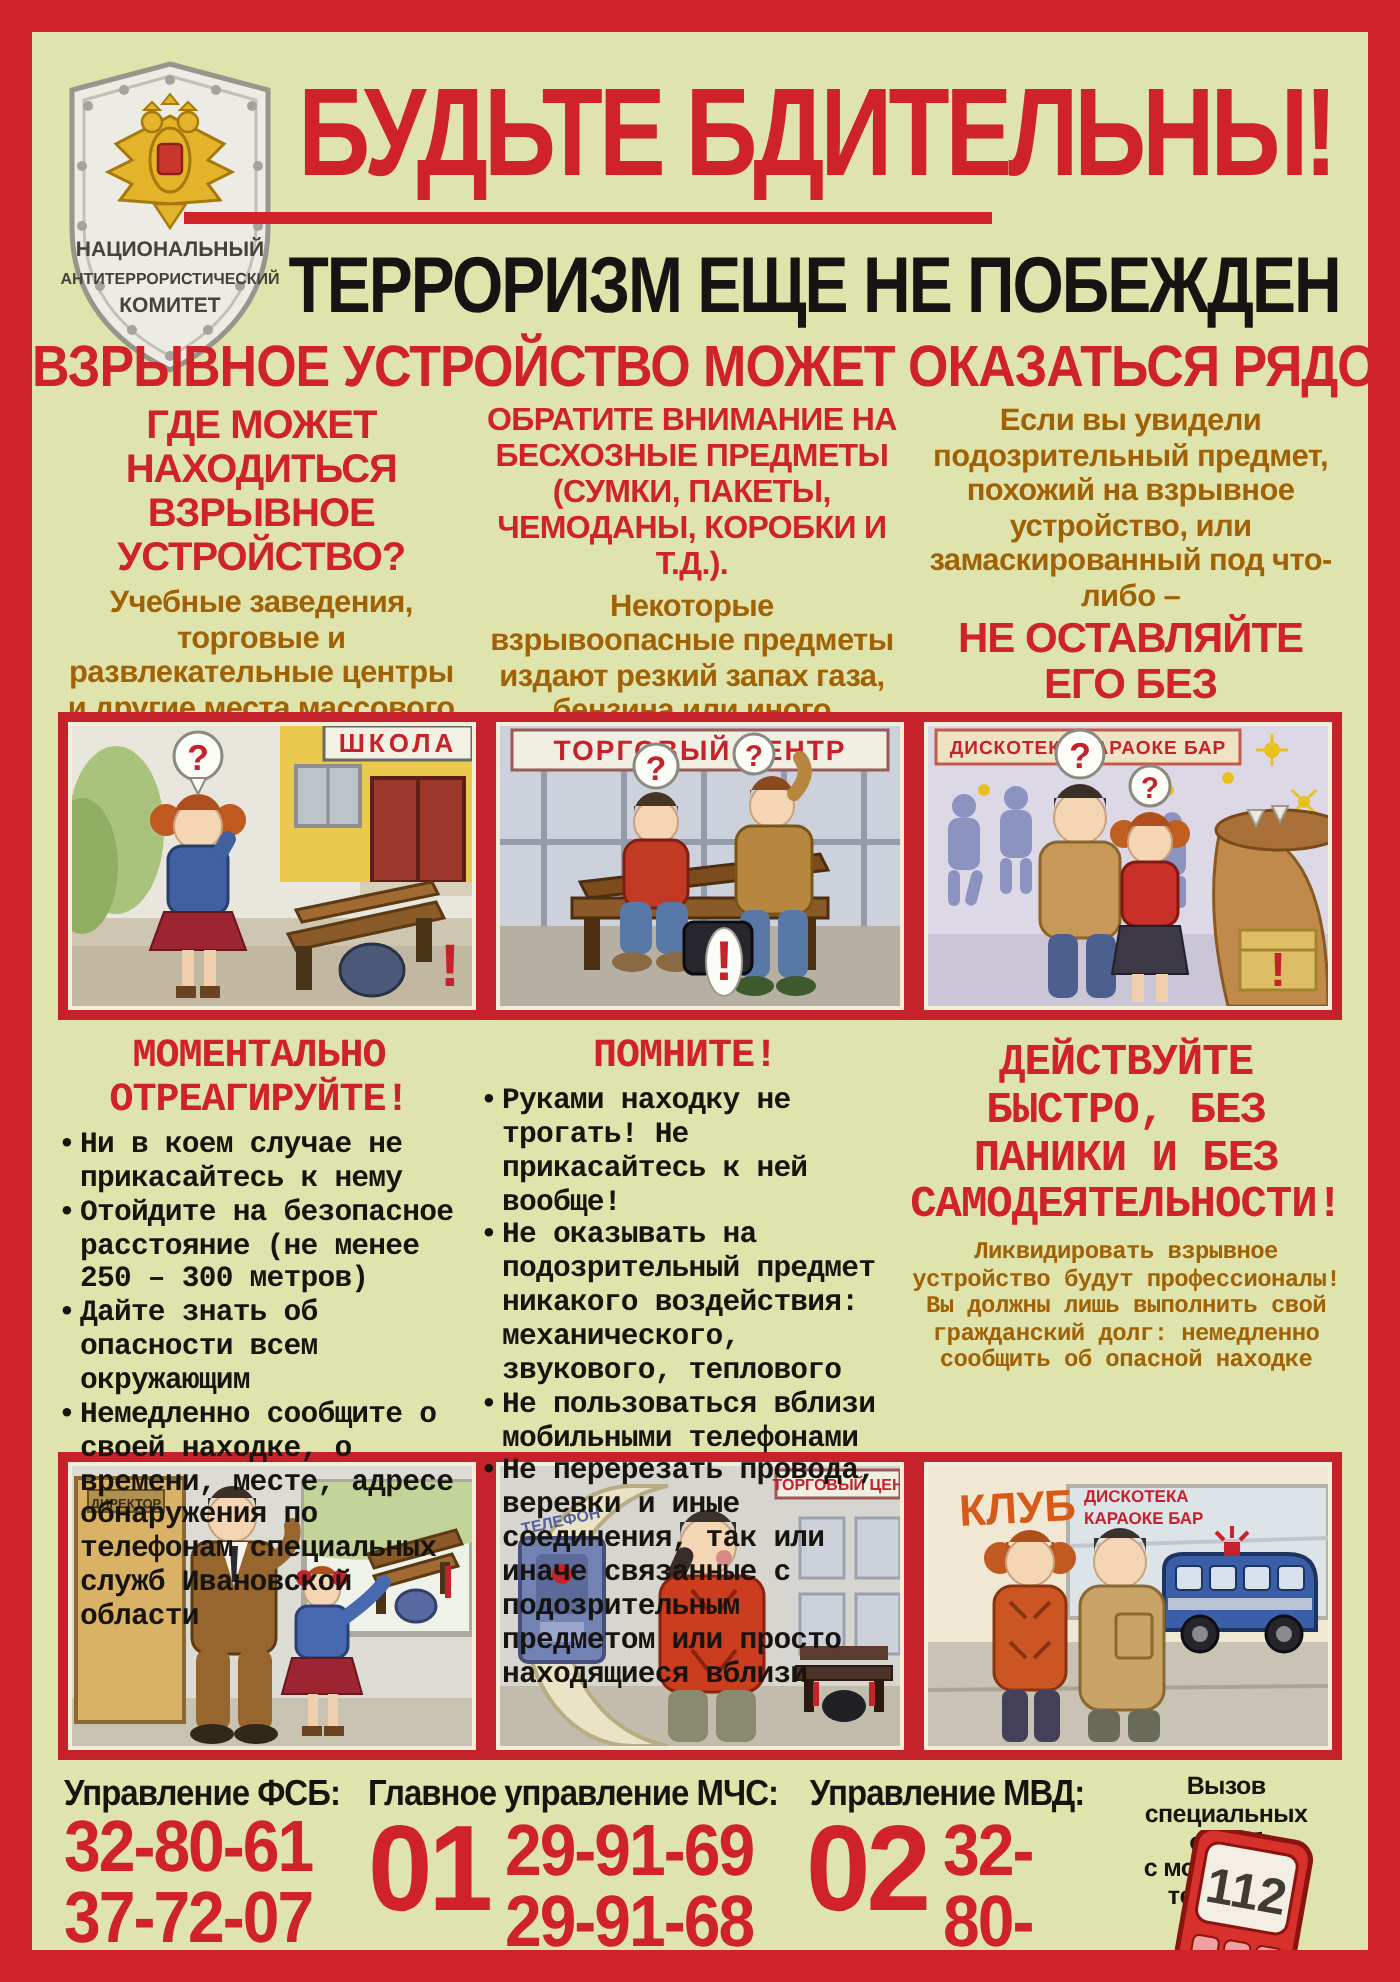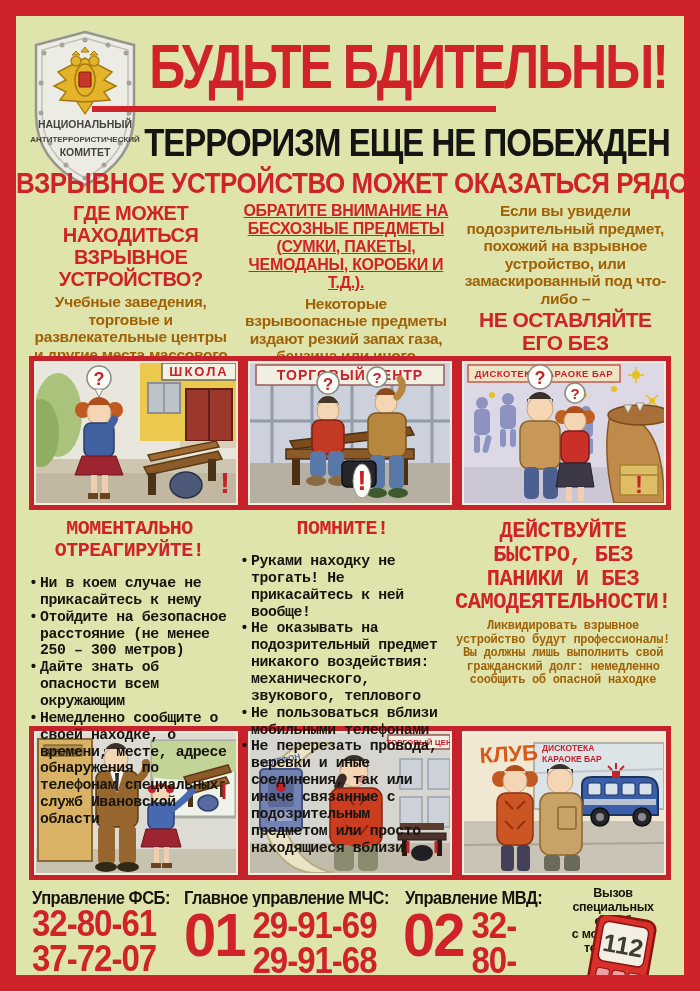--- a/index.html
+++ b/index.html
@@ -32,25 +32,25 @@
   }
 
   
   .textrow { display:grid; grid-template-columns:1fr 1.02fr 1.04fr; gap:10px; padding:0 13px; }
   .textrow-1 { height:152px; }
   .textrow-2 { height:212px; padding-top:6px;font-family:Liberation Mono, monospace; }
   .col { text-align:center; line-height:1.12; }
   .red { color:#cf2229; }
   .blk { color:#a16207; }
   .h-big { font-size:20px; line-height:1.1; letter-spacing:-0.5px; }
-  .h-med { font-size:16px; line-height:1.12; letter-spacing:-0.3px;text-decoration:underline; }
+  .h-med { font-size:16px; line-height:1.12; letter-spacing:-0.3px; }
   .body-txt { font-size:15.5px; line-height:1.13; letter-spacing:-0.3px; margin-top:3px; }
   .h-warn { font-size:21px; line-height:1.08; letter-spacing:-0.5px; margin-top:2px; }
   .h-warn-sub { font-size:15.5px; line-height:1.12; letter-spacing:-0.3px; margin-top:2px; }
-  ul.bullets { list-style:none; text-align:left; margin-top:13px; }
+  ul.bullets { list-style:none; text-align:left; margin-top:3px; }
   ul.bullets li { position:relative; padding-left:11px; font-size:14.8px; line-height:1.14; letter-spacing:-0.4px; color:#17140f; }
   ul.bullets li::before { content:"\2022"; position:absolute; left:0; top:0; color:#17140f; }
 
   
   .picrow { display:flex; justify-content:space-between; padding:2px 13px 0; height:158px; }
   .pic { border:5px solid #c6222b; background:#f3eeda; padding:2px; height:154px; }
   .pic svg { display:block; }
 
   
   .footer { position:relative; height:95px; padding:5px 16px 0; display:flex; }

